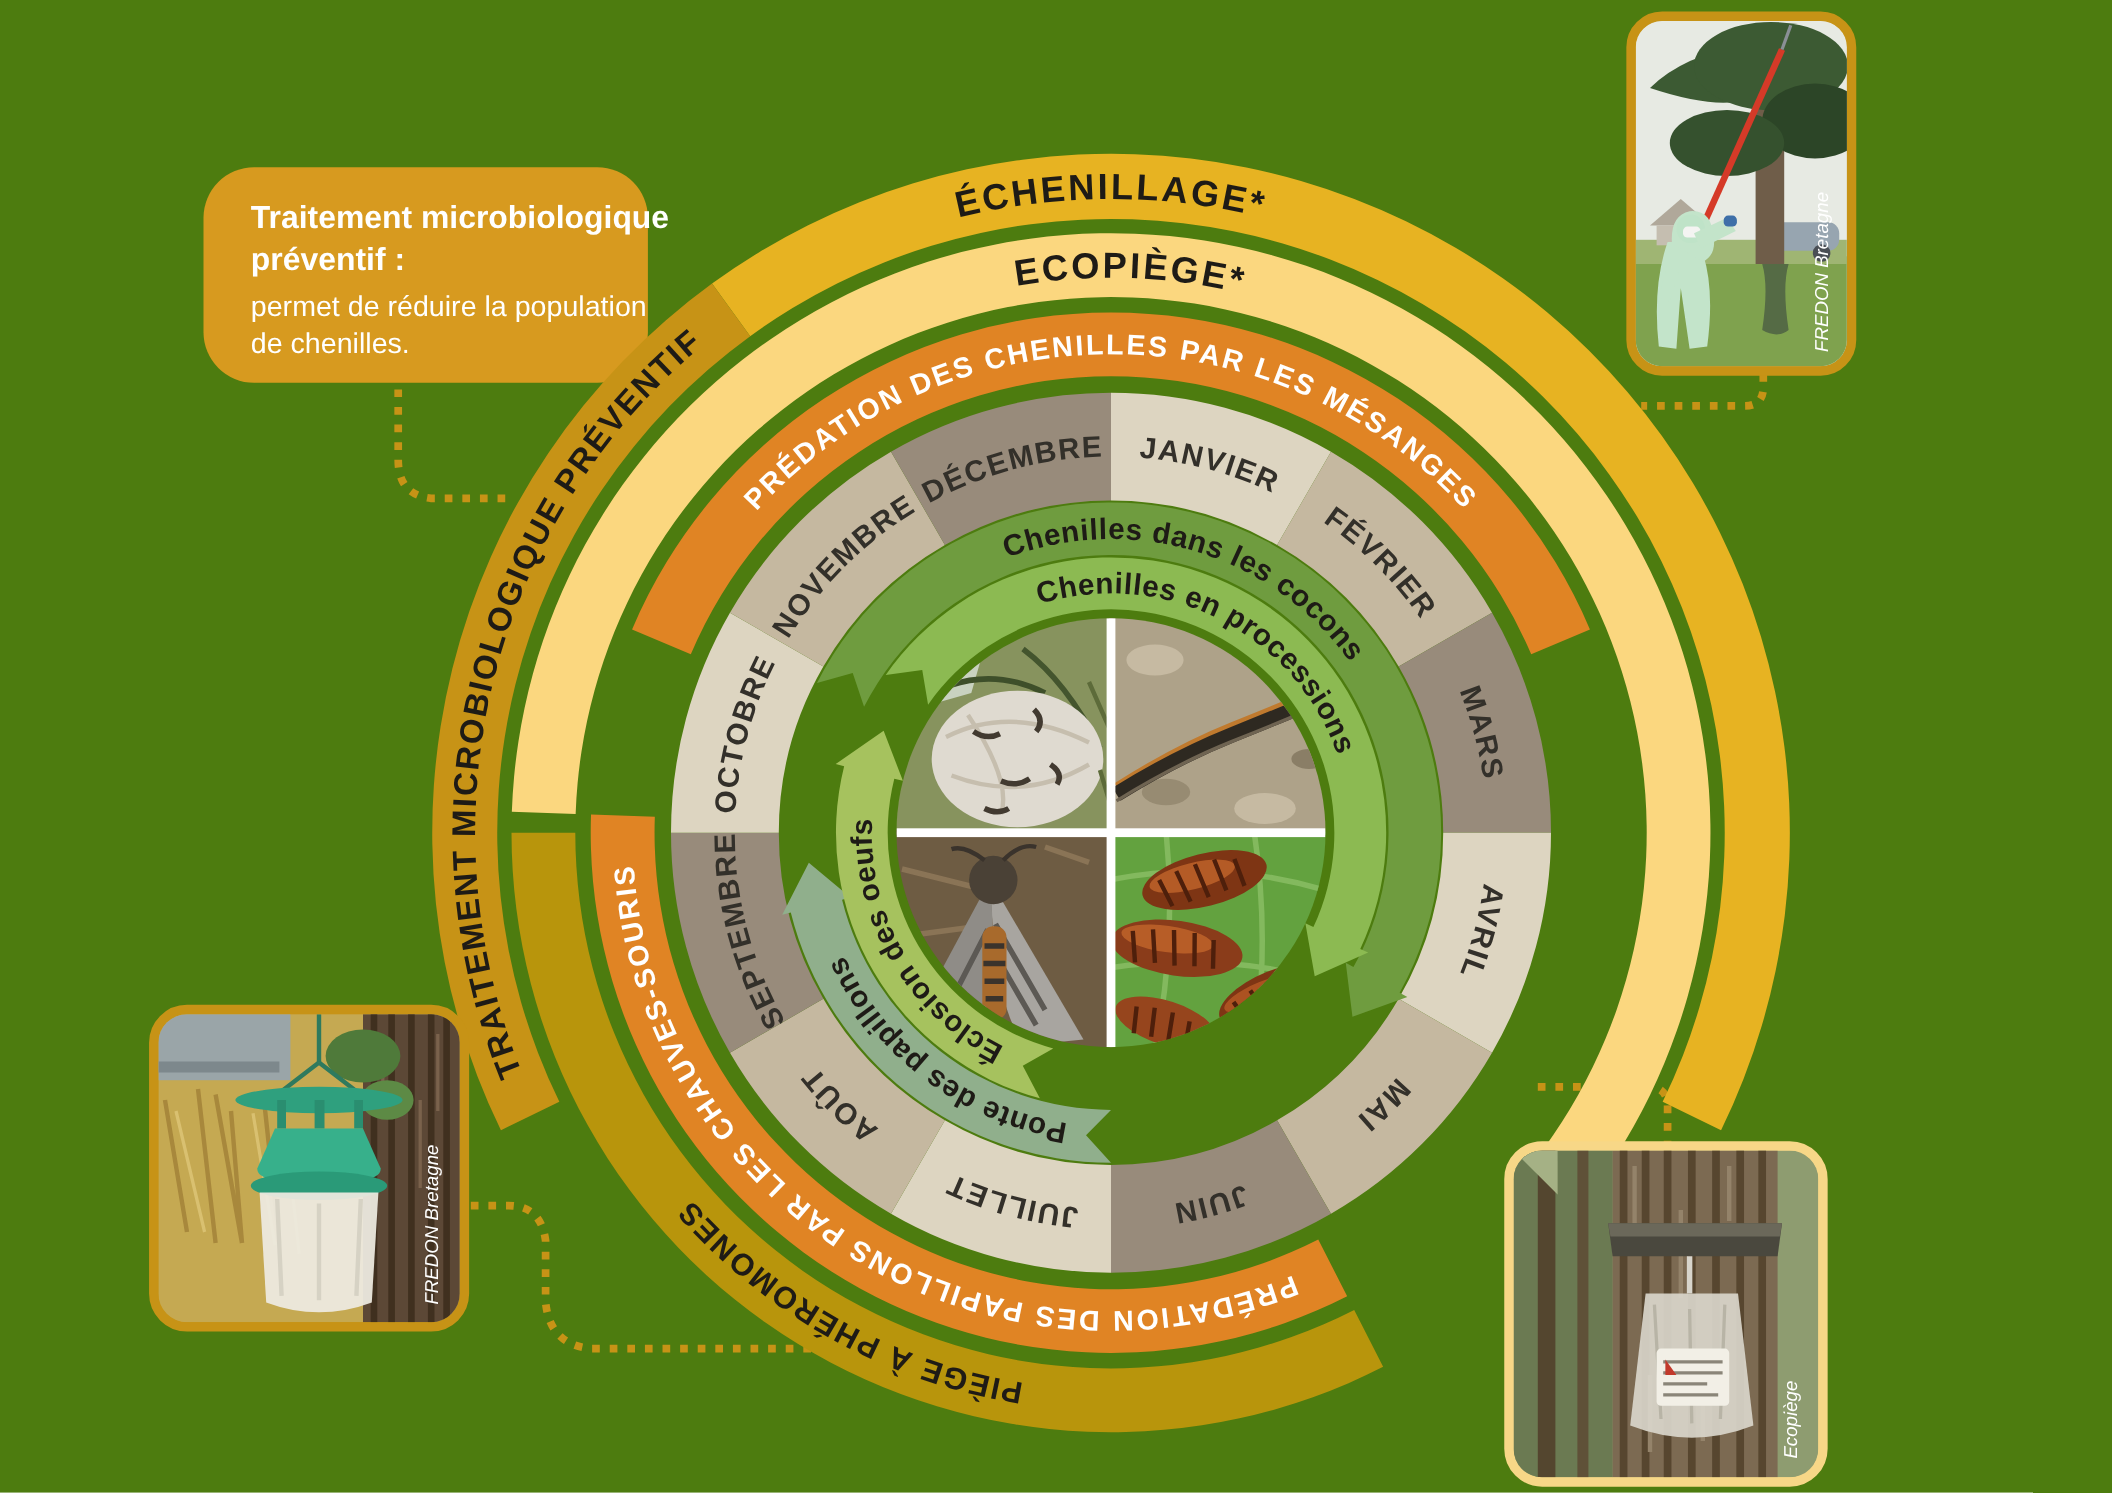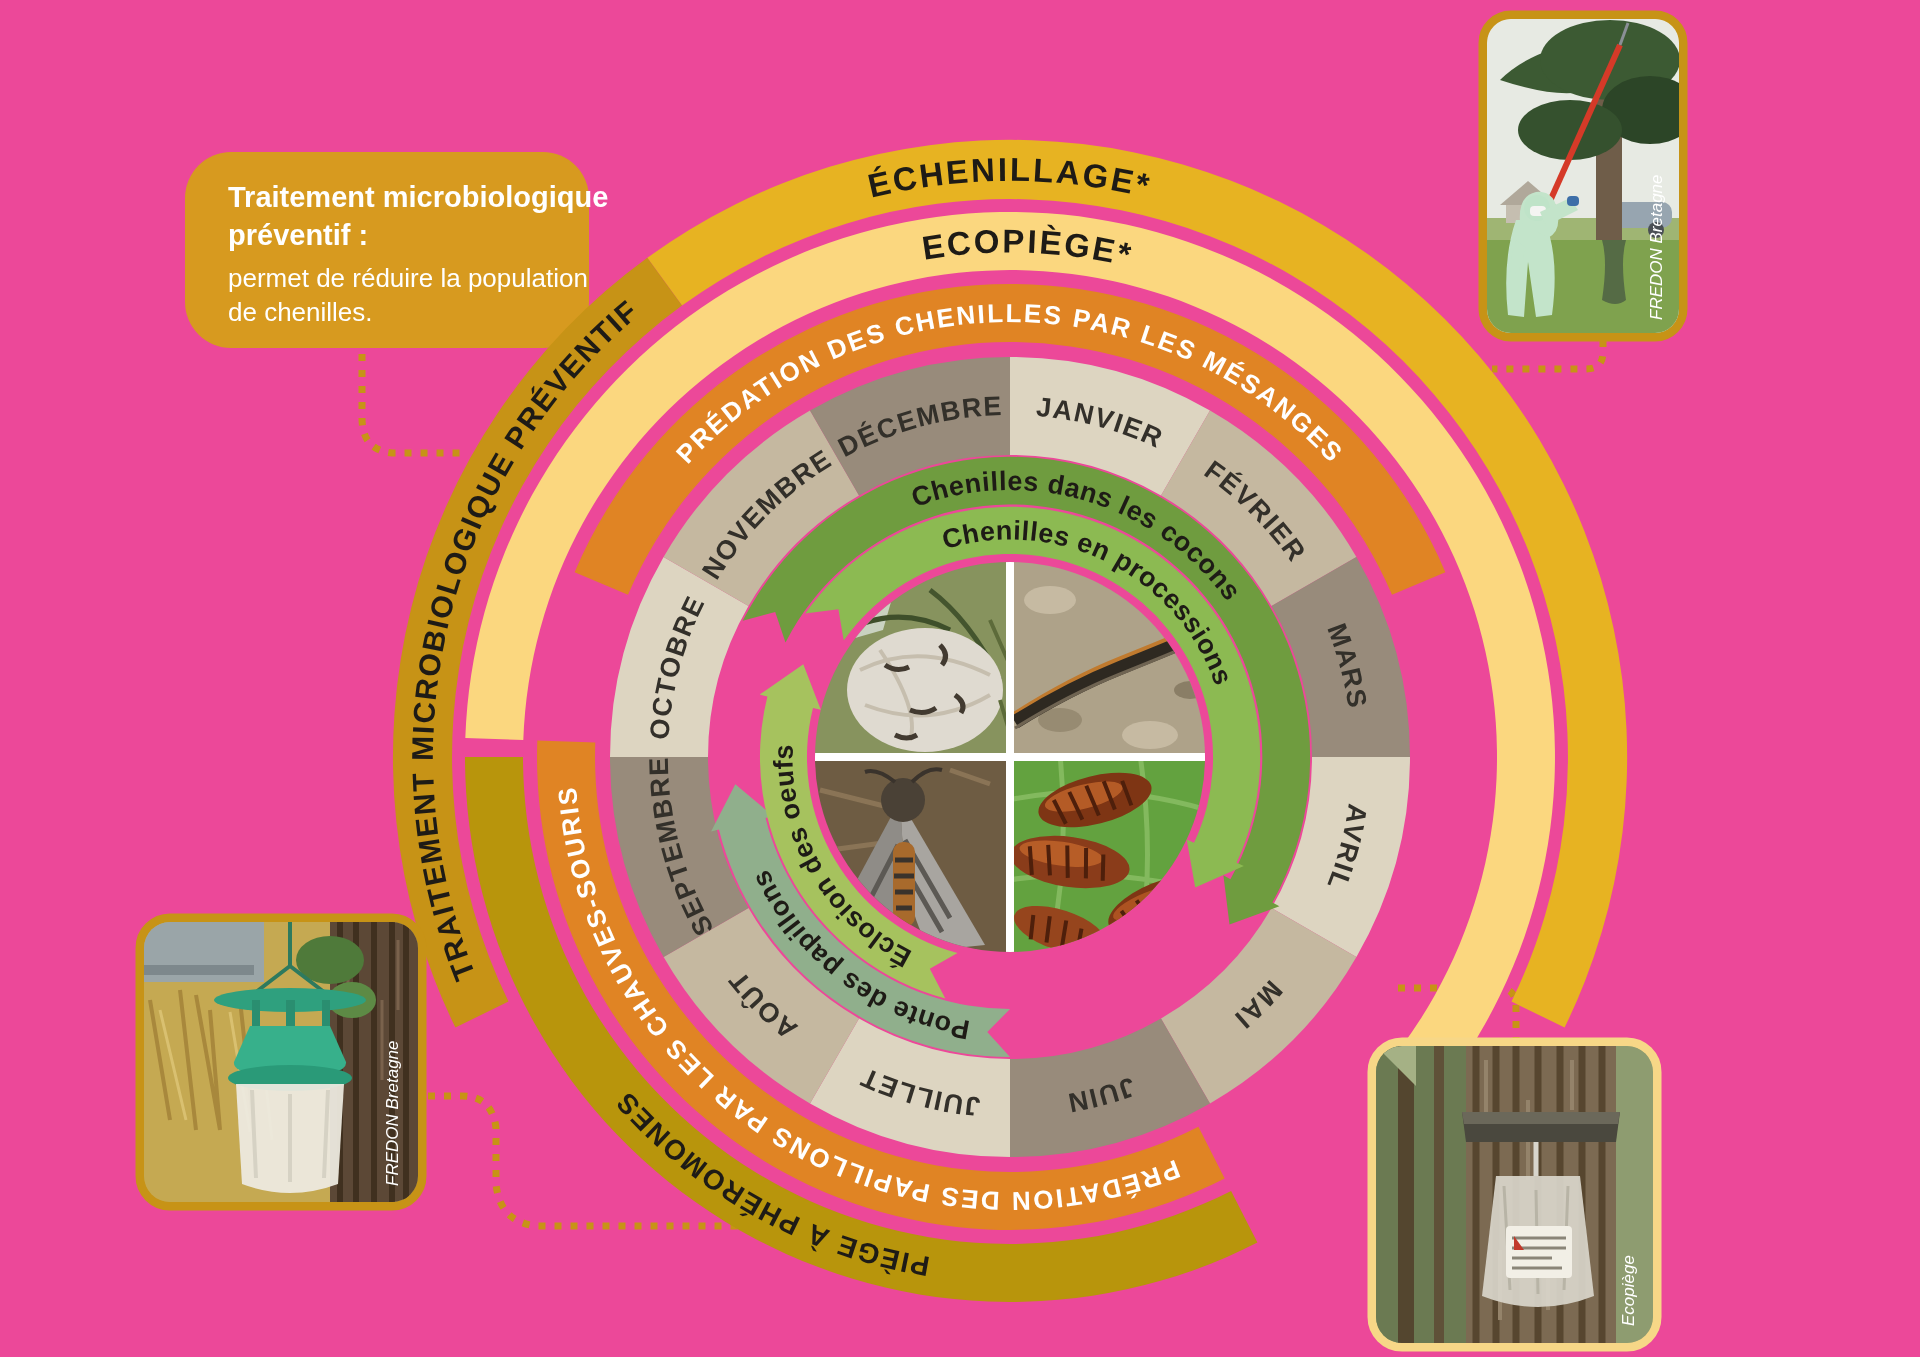--- a/index.html
+++ b/index.html
@@ -1,16 +1,16 @@
 <!DOCTYPE html>
 <html><head>
 <meta charset="utf-8">
 <style>
   html,body{margin:0;padding:0;background:#ffffff;}
-  .canvas{position:relative;width:1920px;height:1357px;background:#ec4899;overflow:hidden;
+  .canvas{position:relative;width:1920px;height:1357px;background:#4d7c0f;overflow:hidden;
           font-family:"Liberation Sans","DejaVu Sans",sans-serif;}
   svg{display:block;}
   text{font-family:"Liberation Sans","DejaVu Sans",sans-serif;}
   .month-lbl{font-size:27px;font-weight:bold;letter-spacing:2px;fill:#33302a;}
   .cycle-lbl{font-size:27px;font-weight:bold;letter-spacing:1px;fill:#1e1b16;}
   .ring-lbl-white{font-size:26px;font-weight:bold;letter-spacing:2.5px;fill:#ffffff;}
   .ring-lbl-black{font-size:28px;font-weight:bold;letter-spacing:2px;fill:#1e1b16;}
   .ring-lbl-big{font-size:33px;font-weight:bold;letter-spacing:3px;fill:#1e1b16;}
   .ring-lbl-trait{font-size:30px;font-weight:bold;letter-spacing:2px;fill:#1e1b16;}
   .box-title{font-size:29px;font-weight:bold;fill:#ffffff;}

